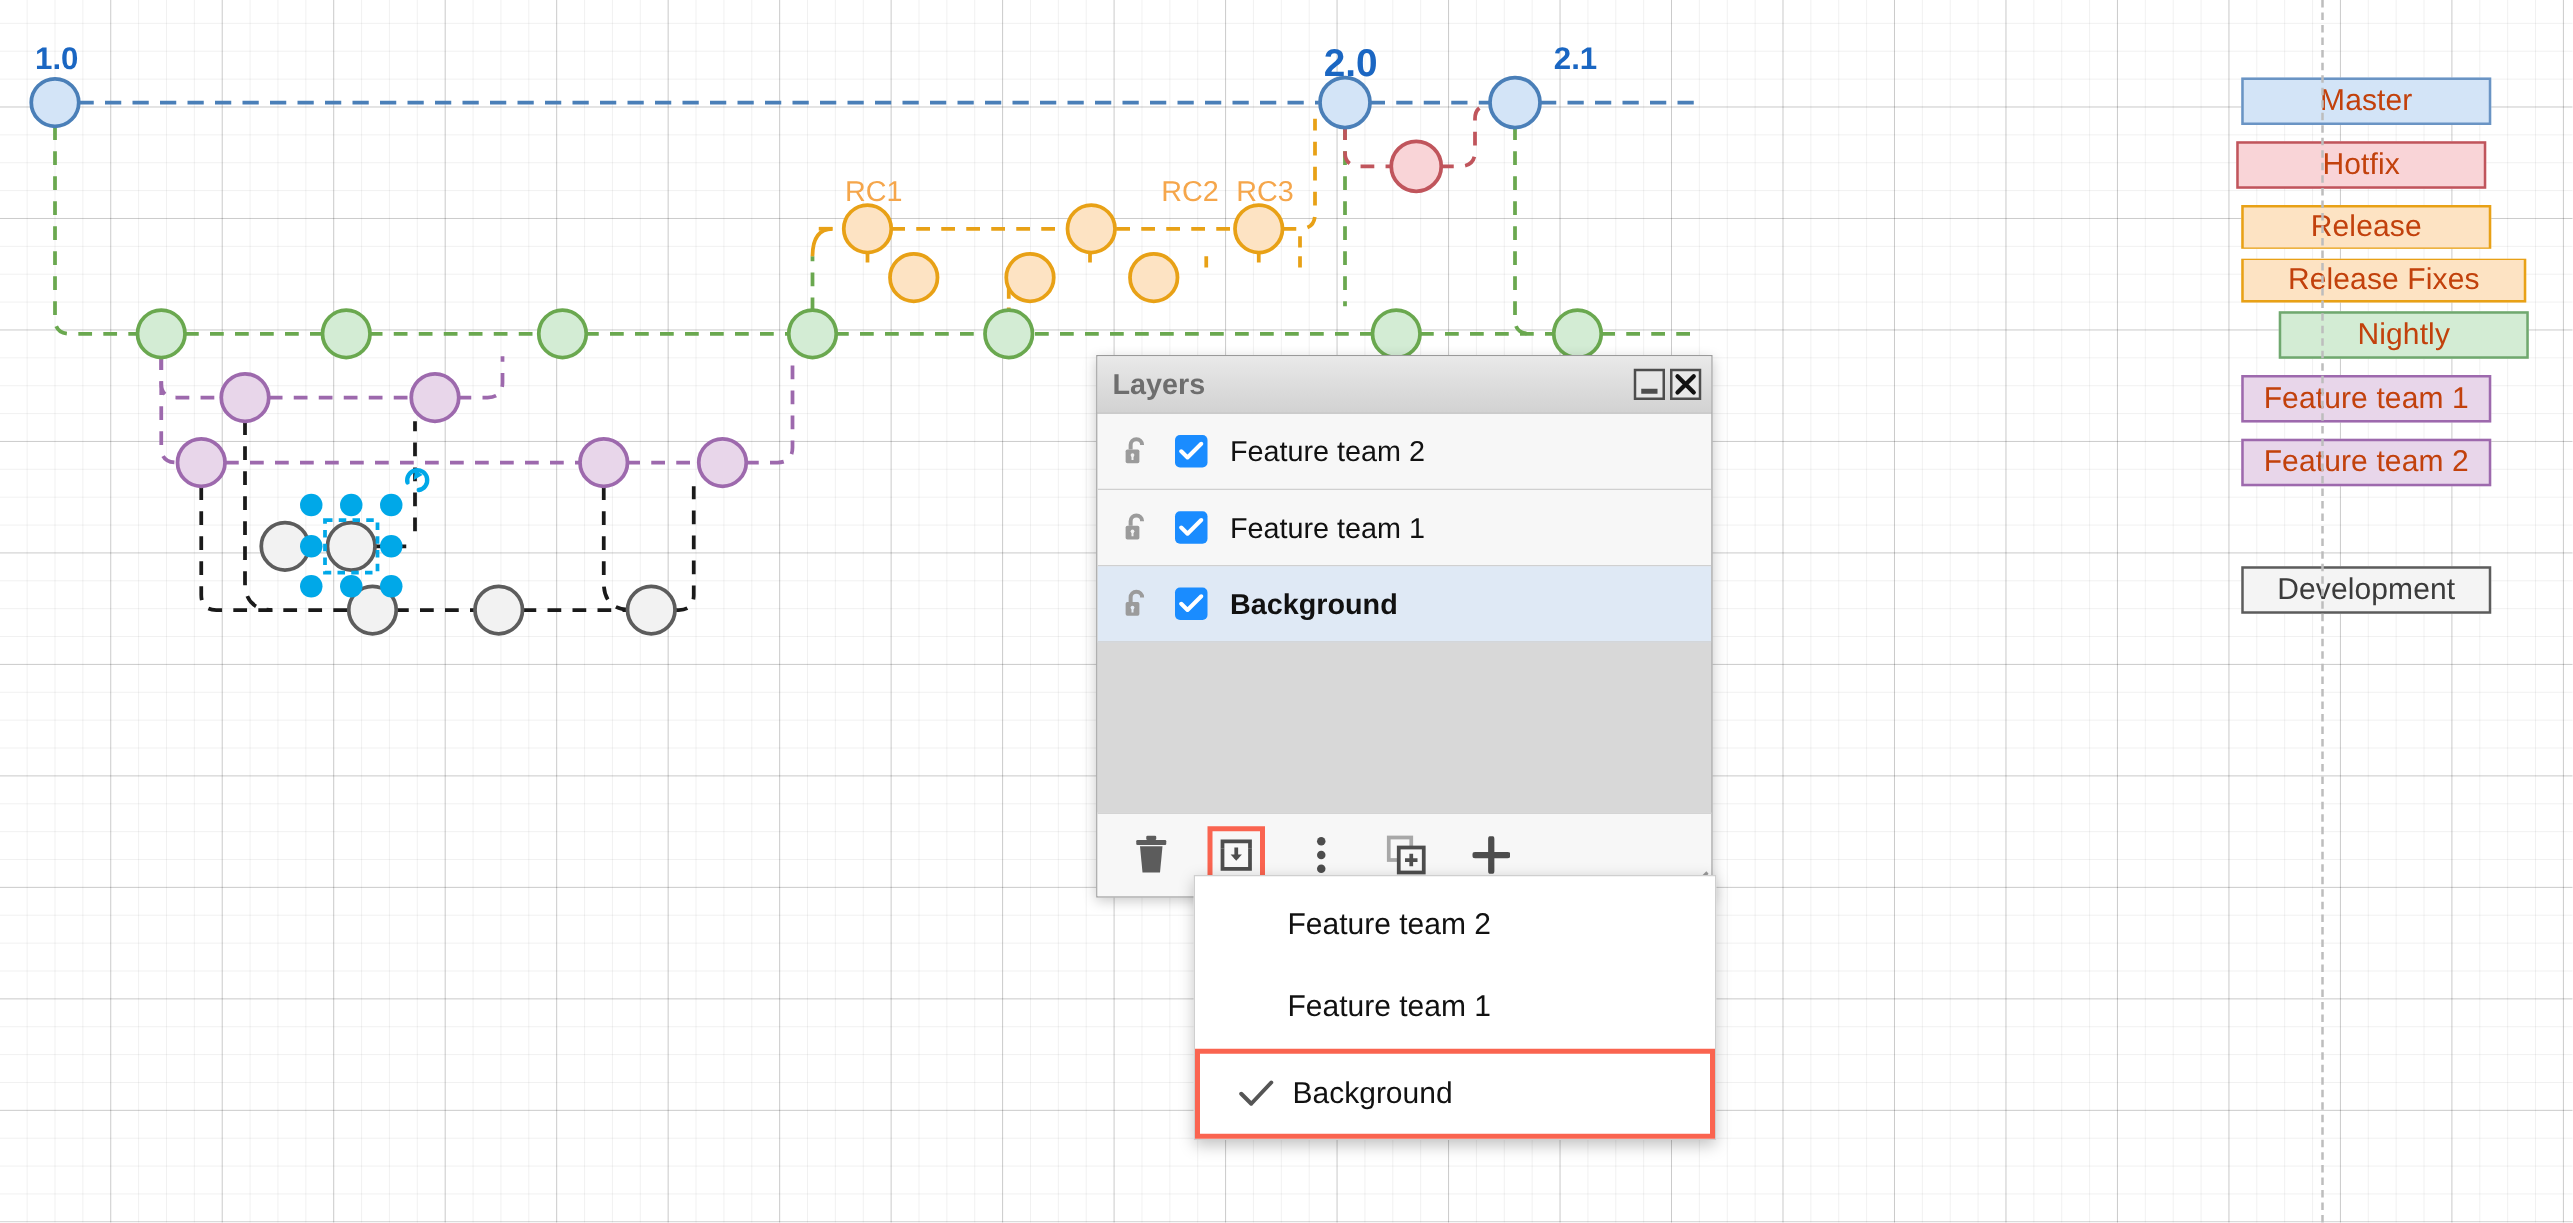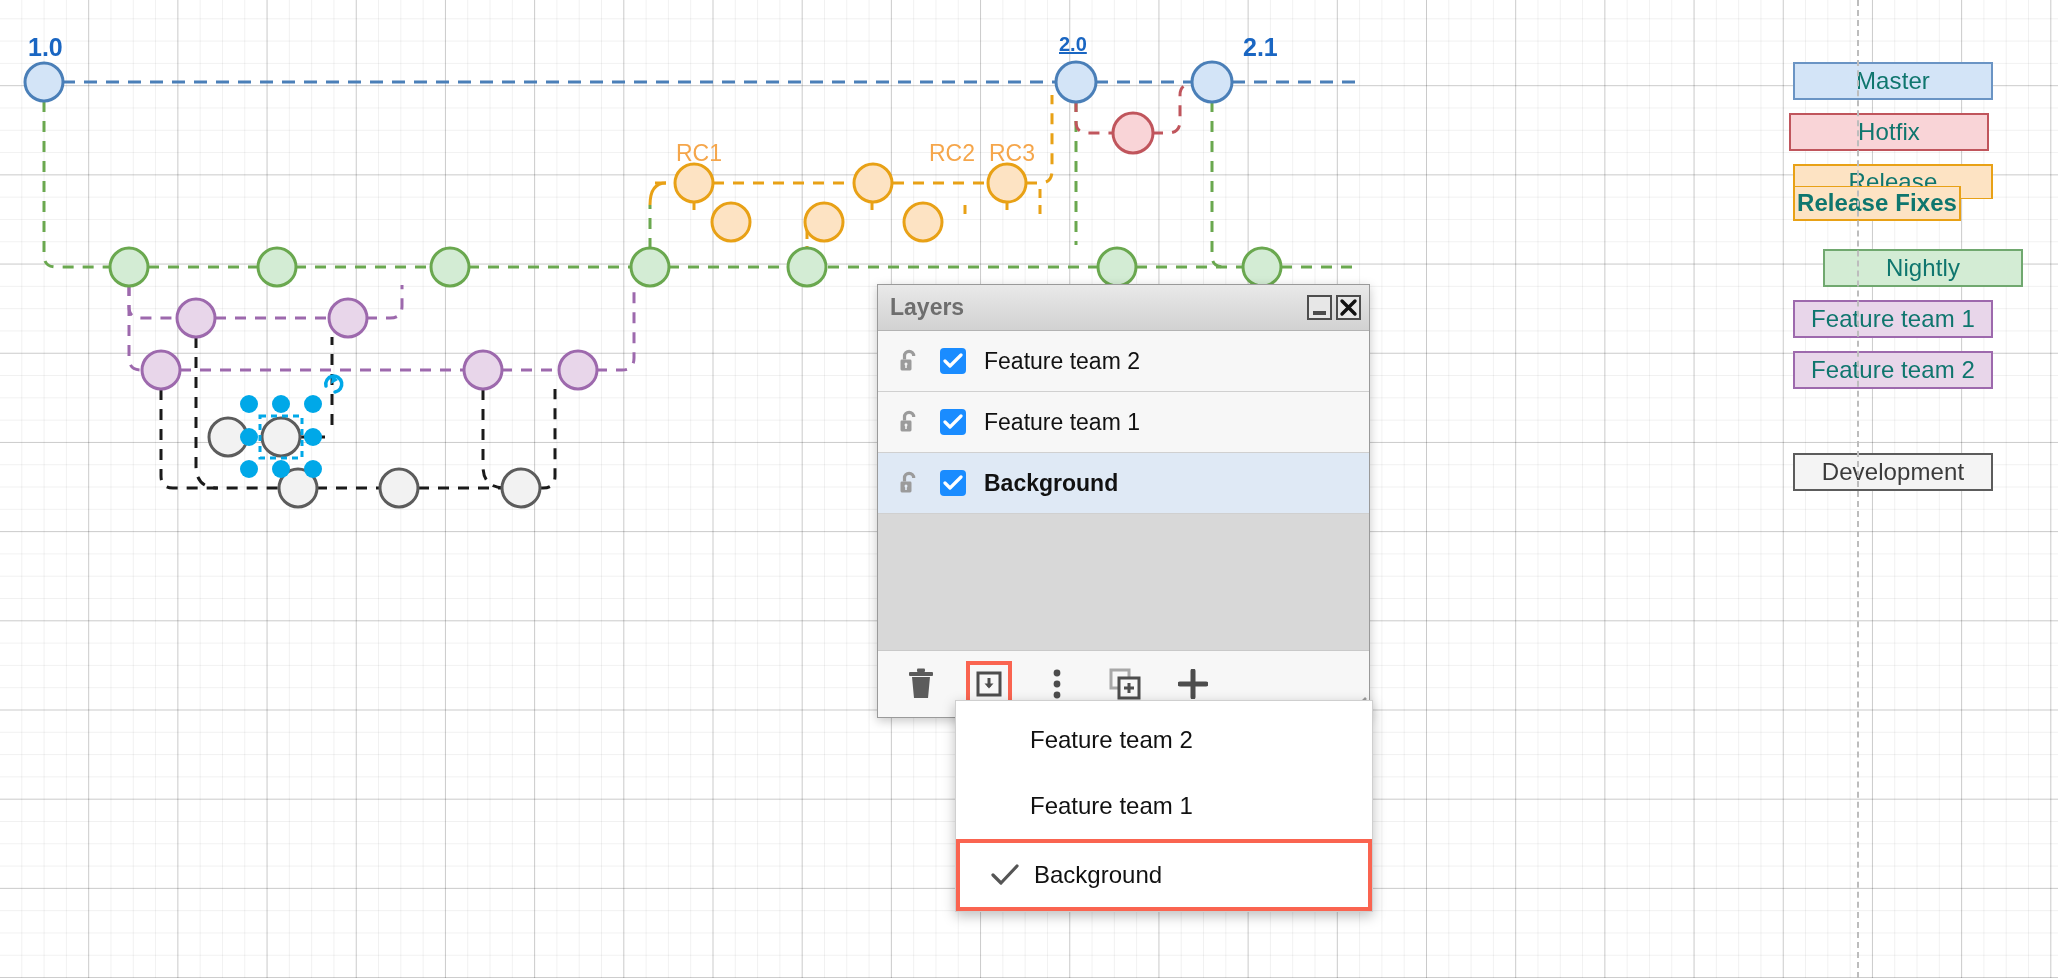--- a/index.html
+++ b/index.html
@@ -26,21 +26,21 @@
       89.2px 89.2px;
     background-position:-1px -4px,-1px -4px,-1px -4px,-1px -4px;
     padding-left:38px;
   }
   #graph{position:absolute;left:0;top:0;width:2058px;height:978px;}
 
   
   .blabel{
     position:absolute;box-sizing:border-box;
     display:flex;align-items:center;justify-content:center;
-    font-size:24px;color:#0f766e;letter-spacing:.1px;
+    font-size:24px;color:#c2410c;letter-spacing:.1px;
     border-width:2px;border-style:solid;
   }
 
   
   #layers-win{
     position:absolute;left:877px;top:284px;width:493px;height:434px;
     box-sizing:border-box;
     background:#f7f7f7;
     border:1px solid #9a9a9a;
     box-shadow:0 3px 10px rgba(0,0,0,.22);
@@ -236,34 +236,34 @@
     </g>
 
     <g transform="translate(333,384)">
       <path d="M -7 2 A 8 8 0 1 1 2 8" fill="none" stroke="#00a8e8" stroke-width="3.5" stroke-linecap="round"></path>
       <path d="M -1 -9 L 5 -4 L -2 0 Z" fill="#00a8e8"></path>
     </g>
   </svg>
 
   <div>
     <div style="position:absolute;left:28px;top:33px;font-size:25px;font-weight:bold;color:#1a66c2;">1.0</div>
-    <div style="position:absolute;left:1059px;top:33px;font-size:20px;font-weight:bold;color:#1a66c2;text-decoration:underline;">2.0</div>
+    <div style="position:absolute;left:1059px;top:33px;font-size:31px;font-weight:bold;color:#1a66c2;">2.0</div>
     <div style="position:absolute;left:1243px;top:33px;font-size:25px;font-weight:bold;color:#1a66c2;">2.1</div>
   </div>
 
   <div>
     <div style="position:absolute;left:676px;top:140px;font-size:23px;color:#f5a64b;">RC1</div>
     <div style="position:absolute;left:905px;top:140px;font-size:23px;color:#f5a64b;margin-left:24px;">RC2</div>
     <div style="position:absolute;left:989px;top:140px;font-size:23px;color:#f5a64b;">RC3</div>
   </div>
 
   <div class="blabel" style="left:1793px;top:62px;width:200px;height:38px;background:#d3e4f7;border-color:#6a94c4;">Master</div>
   <div class="blabel" style="left:1789px;top:113px;width:200px;height:38px;background:#f9d4d7;border-color:#c0555c;">Hotfix</div>
   <div class="blabel" style="left:1793px;top:164px;width:200px;height:35px;background:#fde3c3;border-color:#e8a116;border-bottom-width:1px;">Release</div>
-  <div class="blabel" style="left:1793px;top:186px;width:168px;height:35px;background:#fde3c3;border-color:#e8a116;border-top-width:1px;font-weight:bold;">Release Fixes</div>
+  <div class="blabel" style="left:1793px;top:207px;width:228px;height:35px;background:#fde3c3;border-color:#e8a116;border-top-width:1px;">Release Fixes</div>
   <div class="blabel" style="left:1793px;top:249px;width:200px;height:38px;background:#d3ecd4;border-color:#70a86f;margin-left:30px;">Nightly</div>
   <div class="blabel" style="left:1793px;top:300px;width:200px;height:38px;background:#e8d6ea;border-color:#9d69ad;">Feature team 1</div>
   <div class="blabel" style="left:1793px;top:351px;width:200px;height:38px;background:#e8d6ea;border-color:#9d69ad;">Feature team 2</div>
   <div class="blabel" style="left:1793px;top:453px;width:200px;height:38px;background:#f4f4f4;border-color:#5c5c5c;color:#3b3b3b;">Development</div>
 
   <div id="pagebreak"></div>
 </div>
 
 <div id="layers-win">
 

